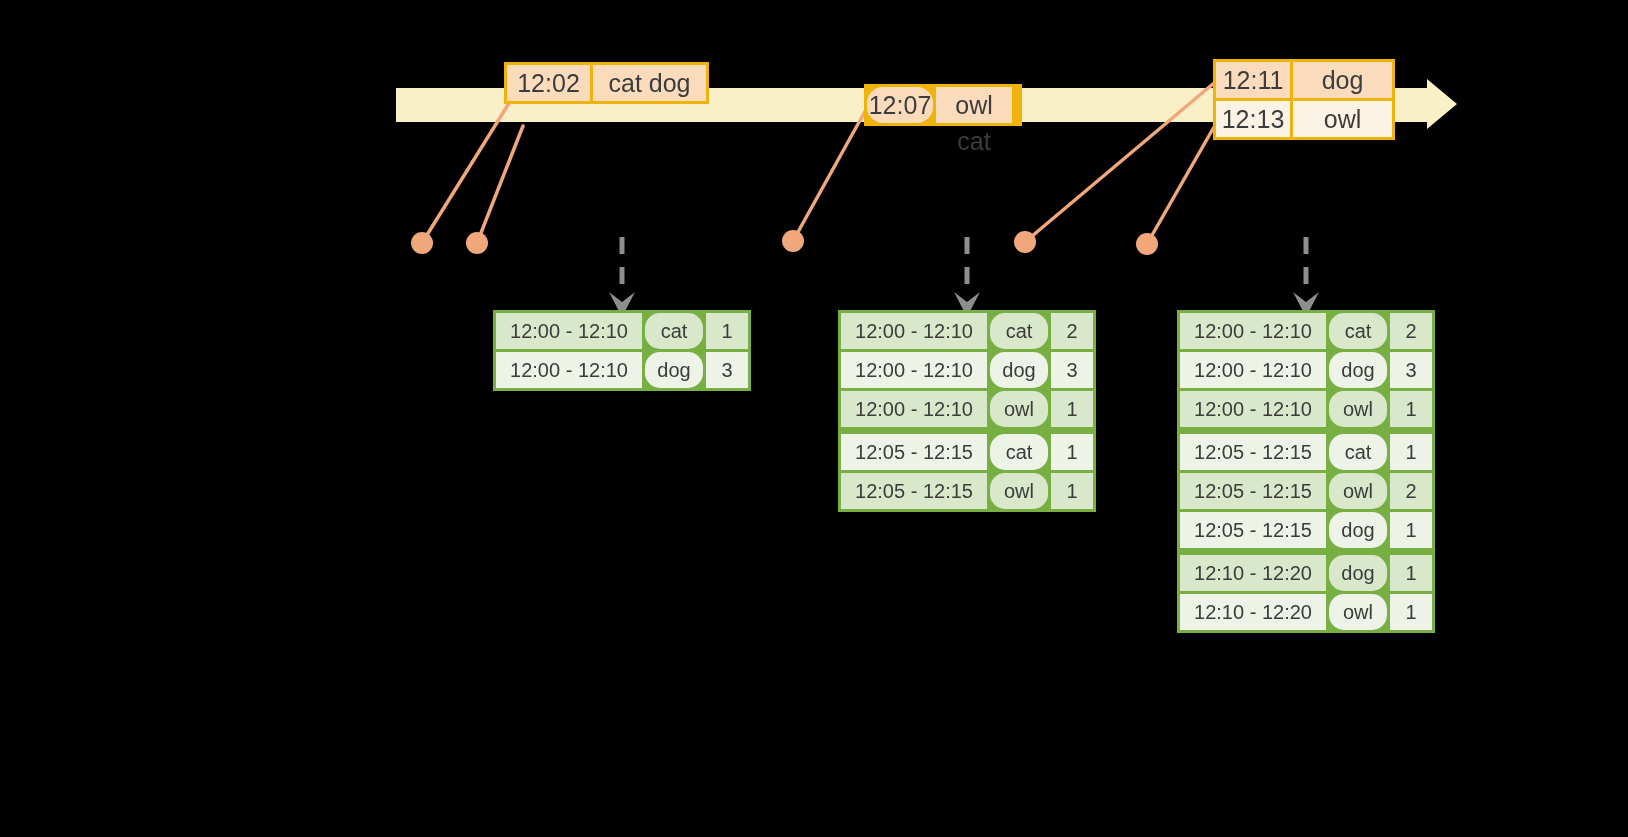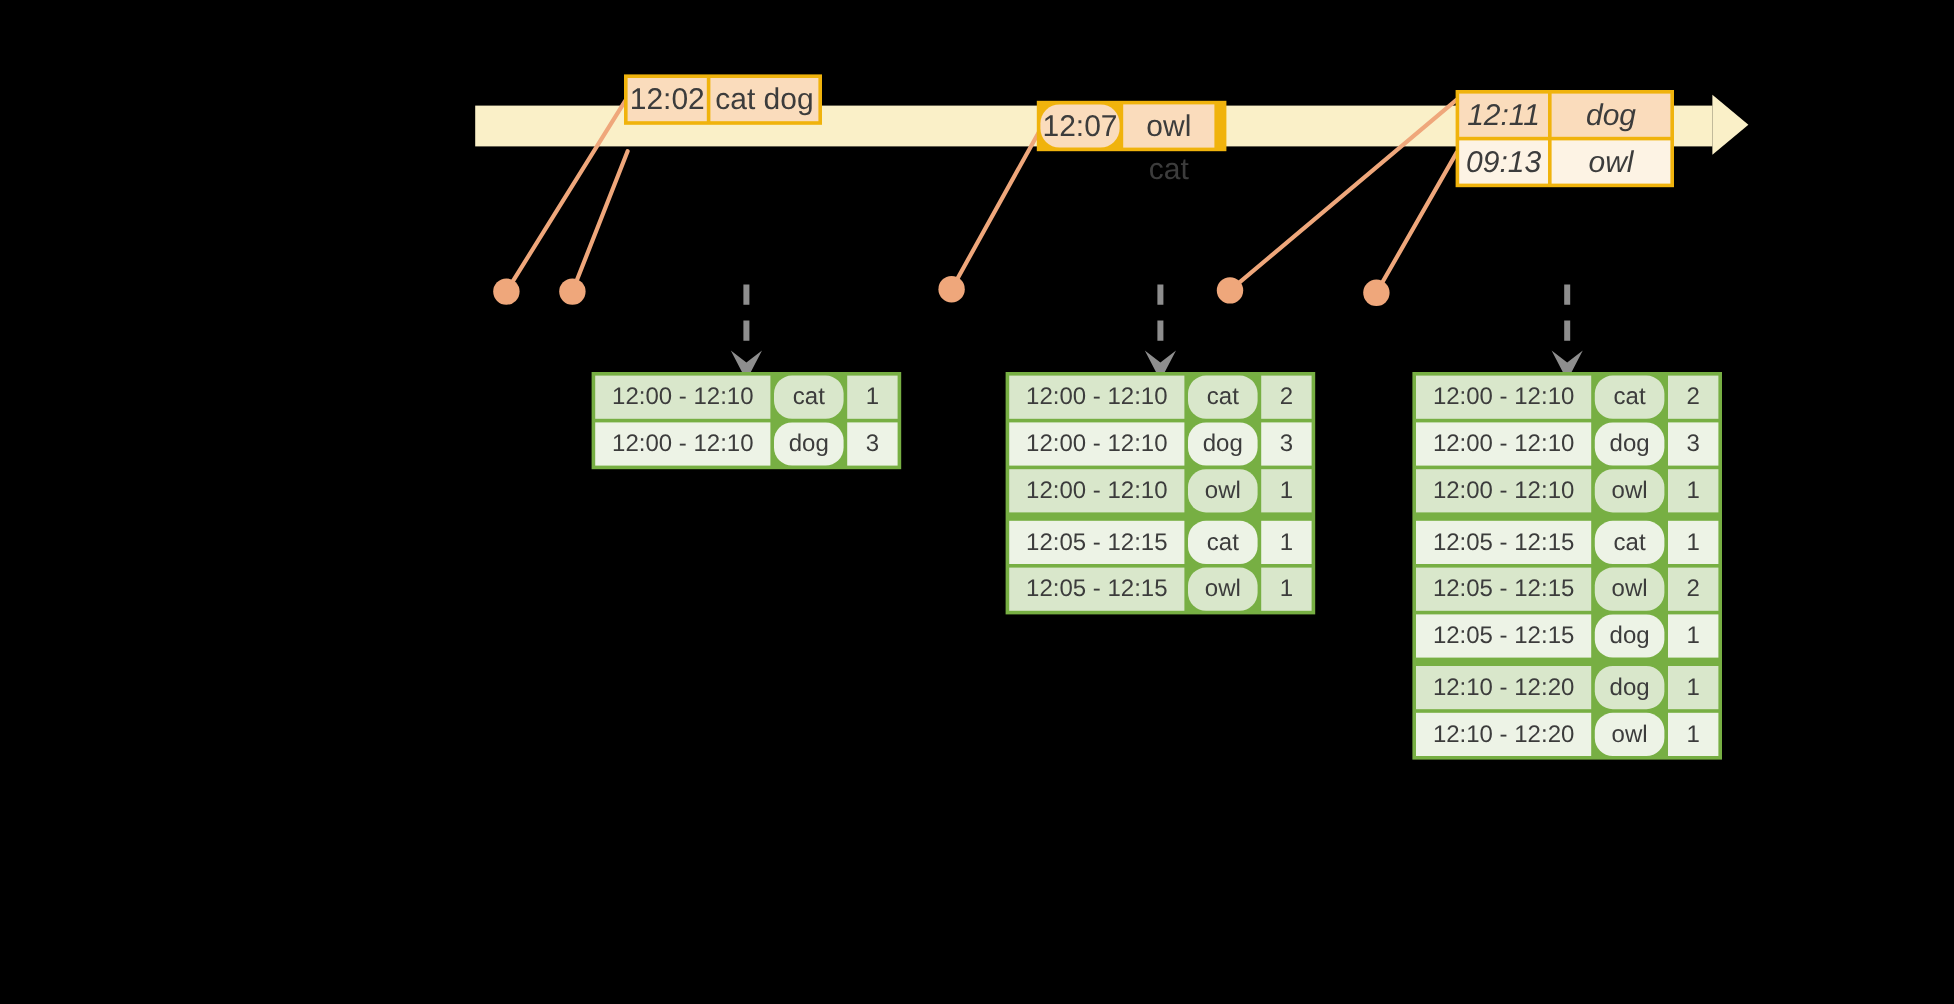--- a/index.html
+++ b/index.html
@@ -22,25 +22,25 @@
   }
   .erow{display:flex;gap:3px;}
   .ecell{
     height:36px;line-height:36px;
     text-align:center;
     color:var(--text);
     font-size:25px;
   }
   .ecell.peach{background:var(--fill_peach);}
   .ecell.cream{background:var(--fill_cream);}
-  .e1{left:520px;top:62px;width:165px;}
+  .e1{left:504px;top:62px;width:205px;}
   .e1 .time{width:83px;} .e1 .words{width:113px;}
   .e2{left:864px;top:84px;width:158px;}
   .e2 .time{width:66px;border-radius:16px;} .e2 .words{width:76px;}
-  .e3{left:1213px;top:75px;width:182px;font-style:italic;}
+  .e3{left:1213px;top:59px;width:182px;}
   .e3 .time{width:74px;} .e3 .words{width:99px;}
 
   
   .gtable{
     position:absolute;z-index:2;
     background:var(--green_border);
     padding:3px;
     display:flex;flex-direction:column;gap:3px;
     box-sizing:border-box;
     width:258px;
@@ -113,21 +113,21 @@
       <div class="ecell words peach">owl cat</div>
     </div>
   </div>
 
   <div class="etable e3">
     <div class="erow">
       <div class="ecell time peach">12:11</div>
       <div class="ecell words peach">dog</div>
     </div>
     <div class="erow">
-      <div class="ecell time cream">09:13</div>
+      <div class="ecell time cream">12:13</div>
       <div class="ecell words cream">owl</div>
     </div>
   </div>
 
   <div class="gtable t1">
     <div class="grow dark">
       <div class="gcell win">12:00 - 12:10</div>
       <div class="gcell word">cat</div>
       <div class="gcell count">1</div>
     </div>

